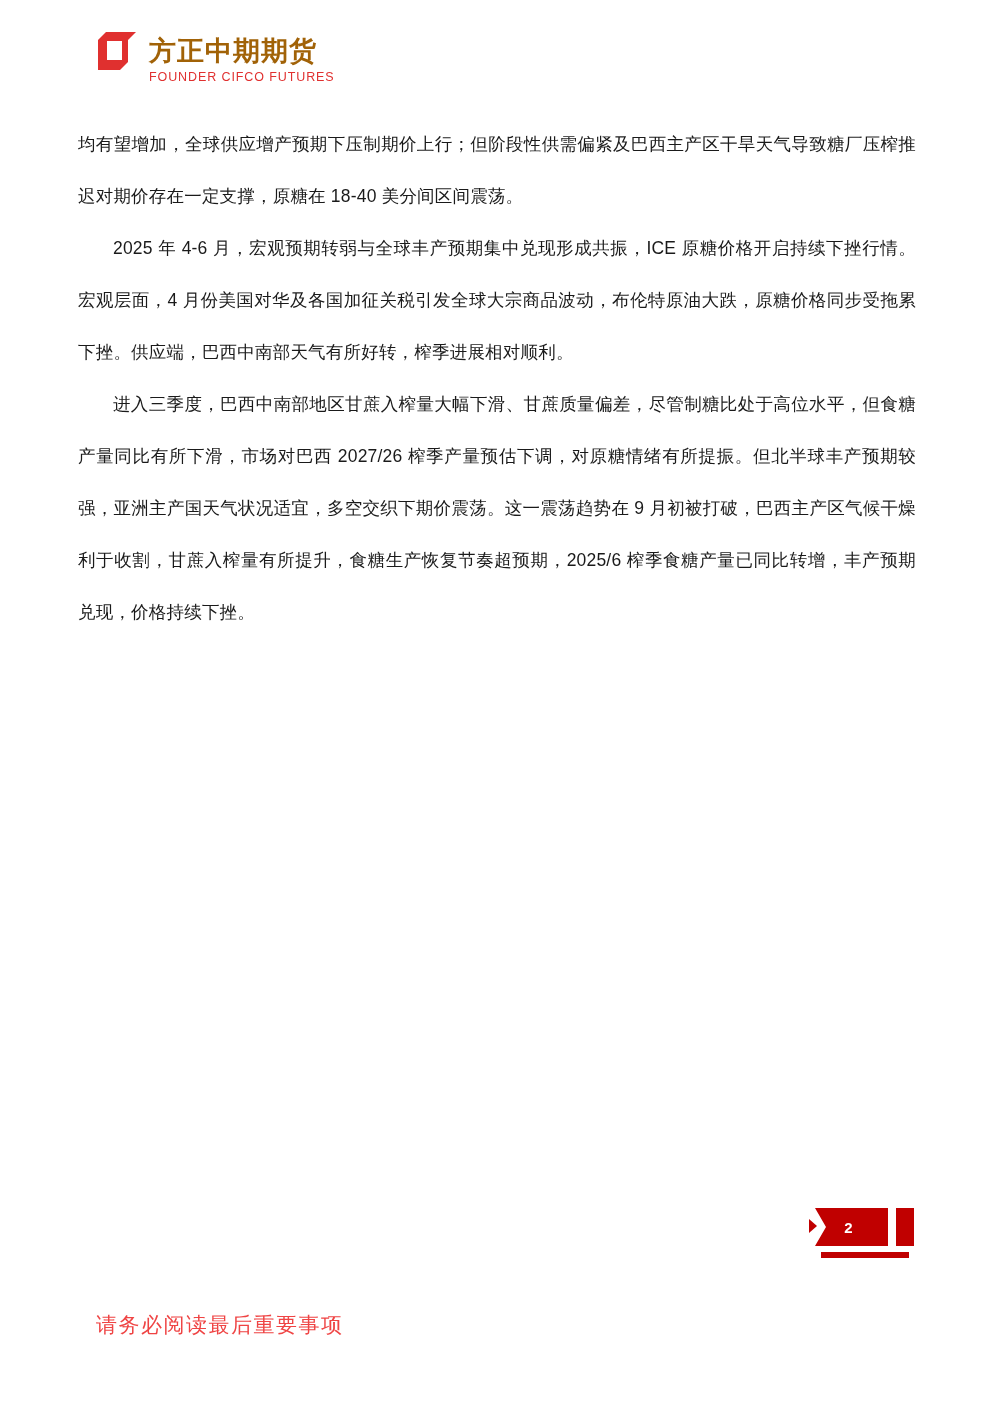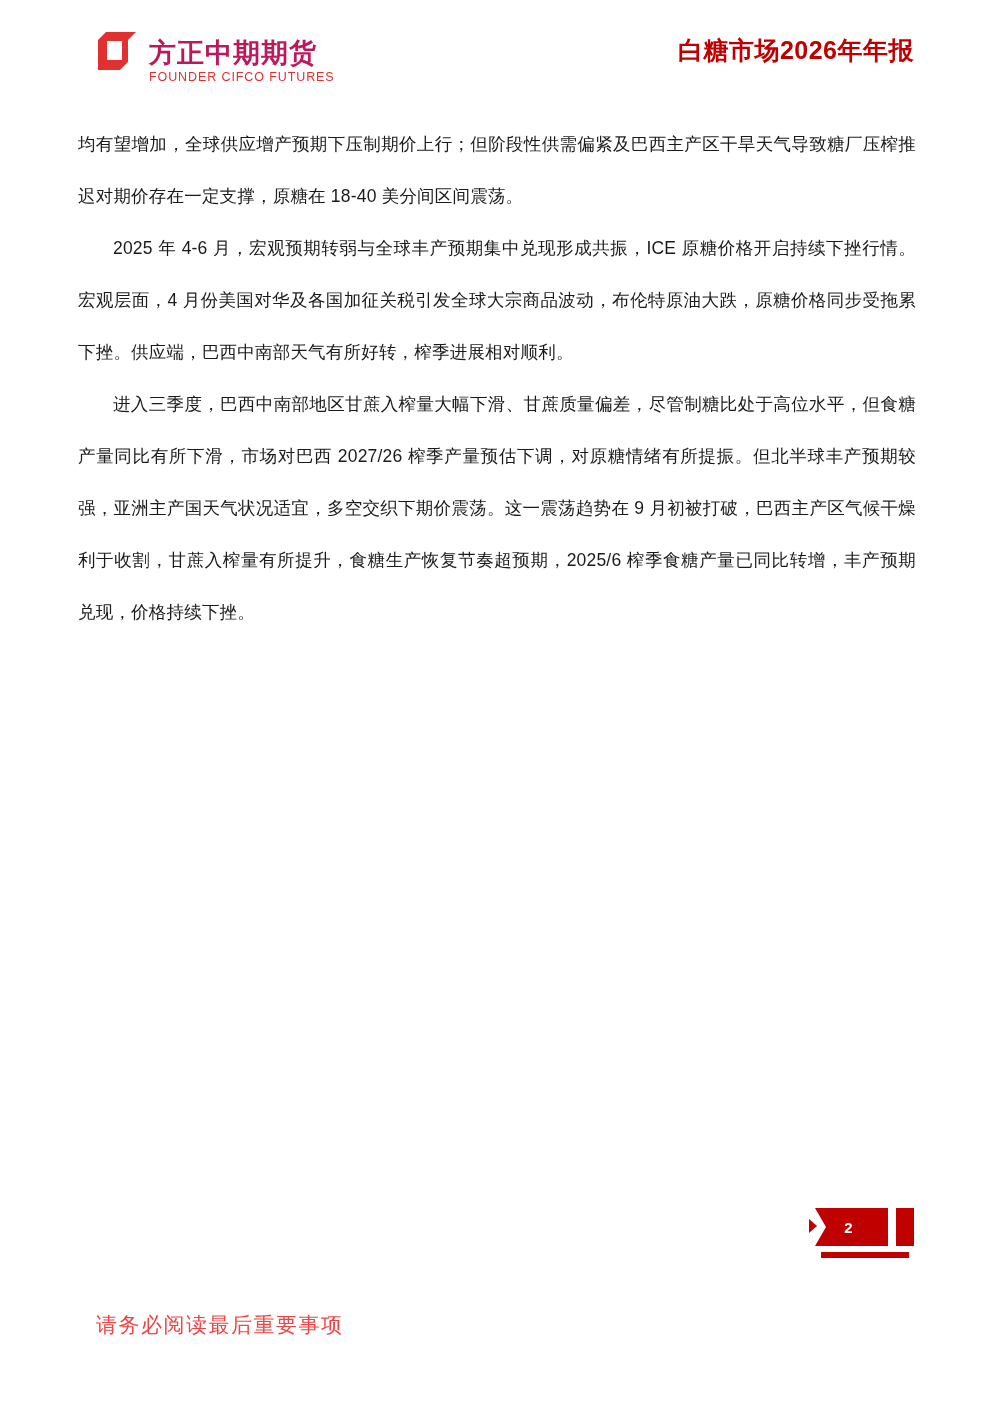--- a/index.html
+++ b/index.html
@@ -51,24 +51,24 @@
   }
 
   .brand-text {
     display: flex;
     flex-direction: column;
     justify-content: center;
     line-height: 1;
   }
 
   .brand-cn {
-    font-family: Liberation Serif, serif;
+    font-family: Liberation Mono, monospace;
     font-size: 27px;
     font-weight: 700;
-    color: #be185d;
+    color: #a16207;
     letter-spacing: 1px;
     line-height: 1.08;
     white-space: nowrap;
     margin-top: 20px;
   }
 
   .brand-en {
     font-family: "Liberation Sans", sans-serif;
     font-size: 12.5px;
     font-weight: 400;
@@ -167,21 +167,20 @@
           <polygon points="10,2 40,2 32,10 32,32 24,40 2,40 2,10" fill="#e0302f"></polygon>
           <rect x="11" y="11" width="15" height="19" fill="#ffffff"></rect>
         </svg>
       </span>
       <span class="brand-text">
         <span class="brand-cn">方正中期期货</span>
         <span class="brand-en">FOUNDER CIFCO FUTURES</span>
       </span>
     </div>
 
-    <div class="report-title">白糖市场2026年年报</div>
   </div>
 
   <div class="content">
     <p class="para no-indent">均有望增加，全球供应增产预期下压制期价上行；但阶段性供需偏紧及巴西主产区干旱天气导致糖厂压榨推迟对期价存在一定支撑，原糖在 18-40 美分间区间震荡。</p>
     <p class="para">2025 年 4-6 月，宏观预期转弱与全球丰产预期集中兑现形成共振，ICE 原糖价格开启持续下挫行情。宏观层面，4 月份美国对华及各国加征关税引发全球大宗商品波动，布伦特原油大跌，原糖价格同步受拖累下挫。供应端，巴西中南部天气有所好转，榨季进展相对顺利。</p>
     <p class="para">进入三季度，巴西中南部地区甘蔗入榨量大幅下滑、甘蔗质量偏差，尽管制糖比处于高位水平，但食糖产量同比有所下滑，市场对巴西 2027/26 榨季产量预估下调，对原糖情绪有所提振。但北半球丰产预期较强，亚洲主产国天气状况适宜，多空交织下期价震荡。这一震荡趋势在 9 月初被打破，巴西主产区气候干燥利于收割，甘蔗入榨量有所提升，食糖生产恢复节奏超预期，2025/6 榨季食糖产量已同比转增，丰产预期兑现，价格持续下挫。</p>
   </div>
 
   <div class="page-badge">
     <svg viewBox="0 0 105 52" xmlns="http://www.w3.org/2000/svg" aria-hidden="true">

